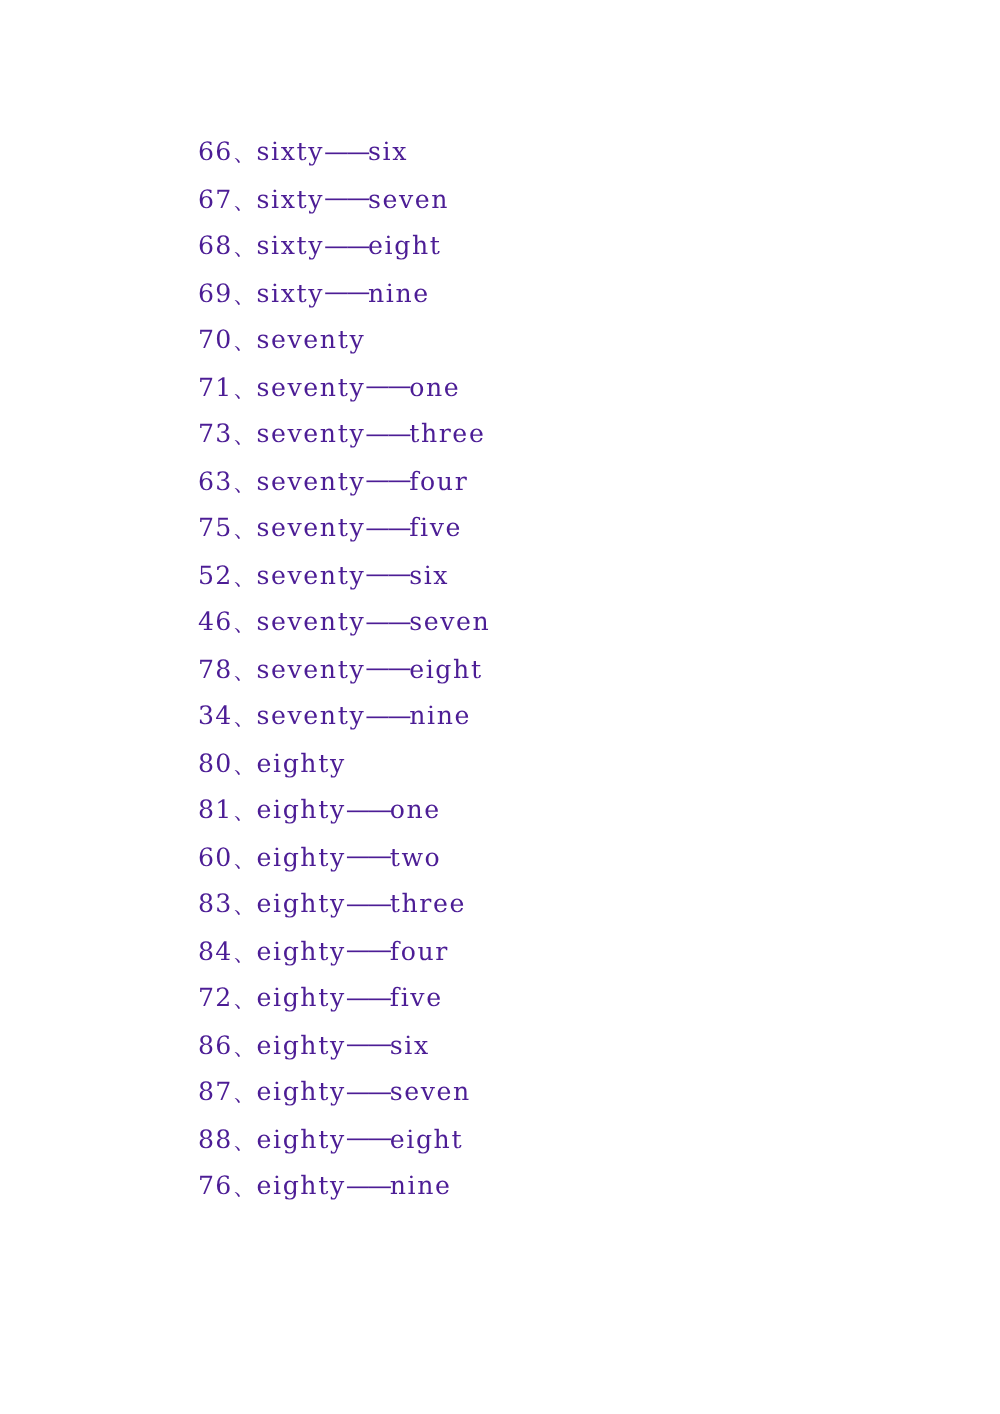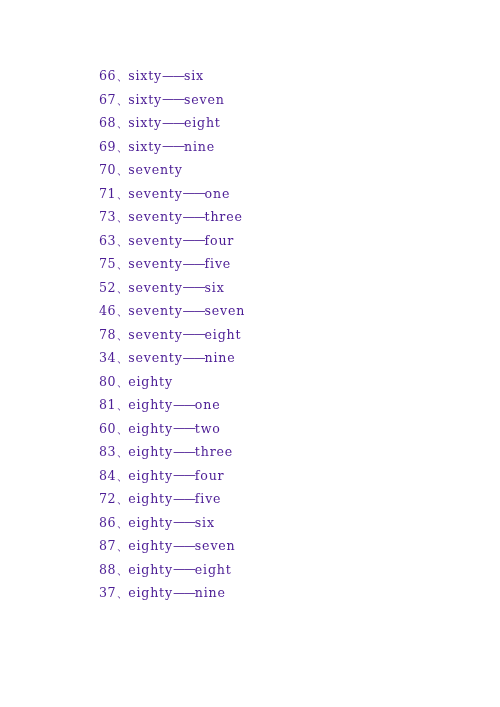--- a/index.html
+++ b/index.html
@@ -78,15 +78,15 @@
       <div class="line"><span class="num">34</span><span class="sep">、</span><span class="word">seventy</span><span class="dash">——</span><span class="suffix">nine</span></div>
       <div class="line"><span class="num">80</span><span class="sep">、</span><span class="word">eighty</span><span class="dash"></span><span class="suffix"></span></div>
       <div class="line"><span class="num">81</span><span class="sep">、</span><span class="word">eighty</span><span class="dash">——</span><span class="suffix">one</span></div>
       <div class="line"><span class="num">60</span><span class="sep">、</span><span class="word">eighty</span><span class="dash">——</span><span class="suffix">two</span></div>
       <div class="line"><span class="num">83</span><span class="sep">、</span><span class="word">eighty</span><span class="dash">——</span><span class="suffix">three</span></div>
       <div class="line"><span class="num">84</span><span class="sep">、</span><span class="word">eighty</span><span class="dash">——</span><span class="suffix">four</span></div>
       <div class="line"><span class="num">72</span><span class="sep">、</span><span class="word">eighty</span><span class="dash">——</span><span class="suffix">five</span></div>
       <div class="line"><span class="num">86</span><span class="sep">、</span><span class="word">eighty</span><span class="dash">——</span><span class="suffix">six</span></div>
       <div class="line"><span class="num">87</span><span class="sep">、</span><span class="word">eighty</span><span class="dash">——</span><span class="suffix">seven</span></div>
       <div class="line"><span class="num">88</span><span class="sep">、</span><span class="word">eighty</span><span class="dash">——</span><span class="suffix">eight</span></div>
-      <div class="line"><span class="num">37</span><span class="sep">、</span><span class="word">eighty</span><span class="dash">——</span><span class="suffix">nine</span></div>
+      <div class="line"><span class="num">76</span><span class="sep">、</span><span class="word">eighty</span><span class="dash">——</span><span class="suffix">nine</span></div>
     </div>
 </div>
 
 </body></html>

